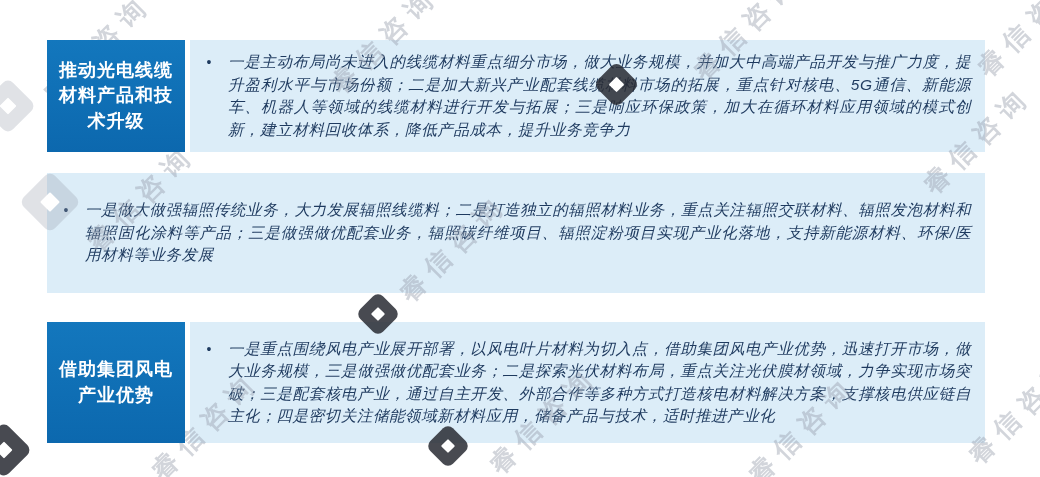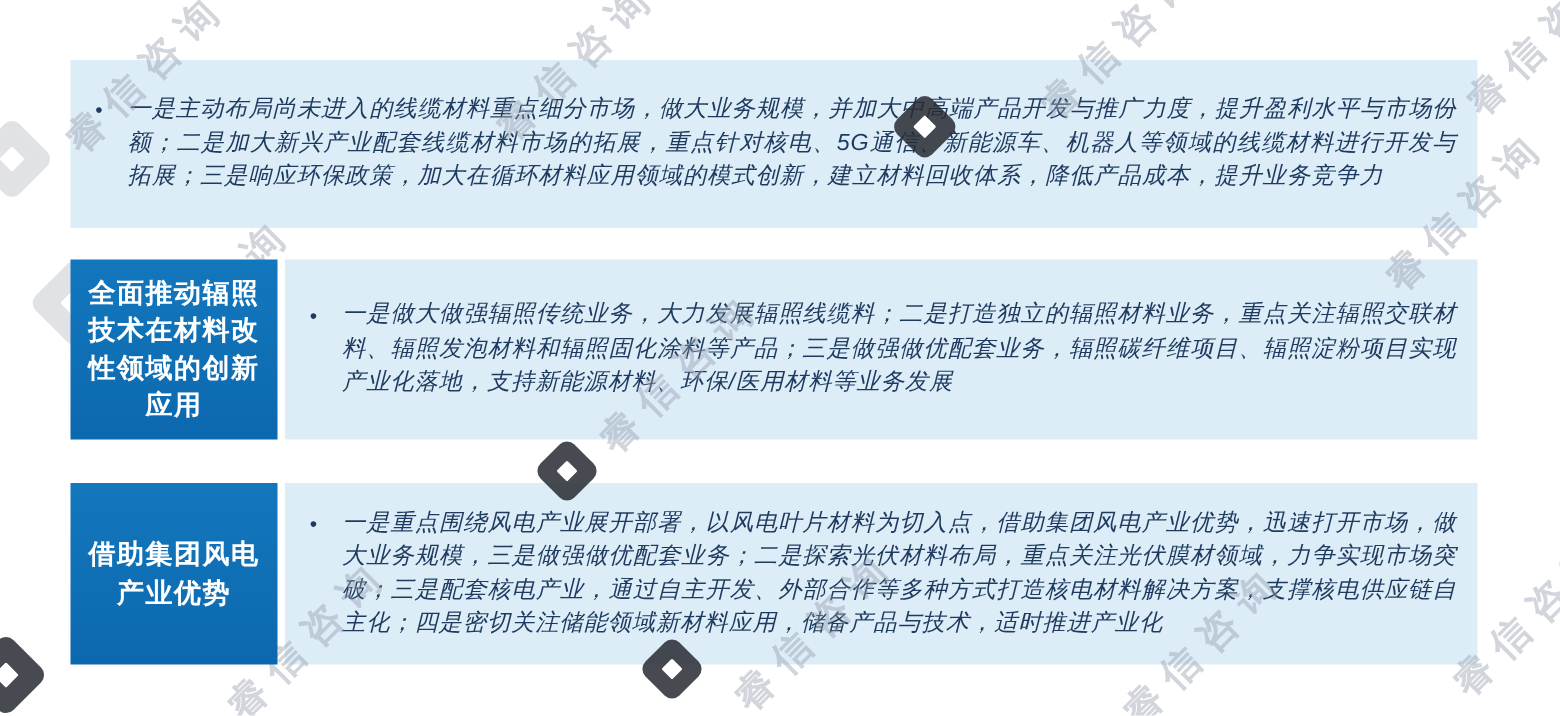--- a/index.html
+++ b/index.html
@@ -49,32 +49,32 @@
     display:flex;align-items:center;justify-content:center;
   }
   .wm-logo.dark{background:rgba(40,42,50,0.85);}
   .wm-logo.light{background:rgba(152,160,172,0.30);}
   .wm-logo .hole{width:32%;height:32%;background:#ffffff;border-radius:1px;}
 </style>
 </head>
 <body>
 
 <div class="row row-1">
+  <div class="hdr">
+    <span>推动光电线缆材料产品和技术升级</span>
+  </div>
   <div class="content">
     <div class="content-inner">
       <span class="bullet">•</span>
       <p class="body-text">一是主动布局尚未进入的线缆材料重点细分市场，做大业务规模，并加大中高端产品开发与推广力度，提升盈利水平与市场份额；二是加大新兴产业配套线缆材料市场的拓展，重点针对核电、5G通信、新能源车、机器人等领域的线缆材料进行开发与拓展；三是响应环保政策，加大在循环材料应用领域的模式创新，建立材料回收体系，降低产品成本，提升业务竞争力</p>
     </div>
   </div>
 </div>
 
 <div class="row row-2">
-  <div class="hdr">
-    <span>全面推动辐照技术在材料改性领域的创新应用</span>
-  </div>
   <div class="content">
     <div class="content-inner">
       <span class="bullet">•</span>
       <p class="body-text">一是做大做强辐照传统业务，大力发展辐照线缆料；二是打造独立的辐照材料业务，重点关注辐照交联材料、辐照发泡材料和辐照固化涂料等产品；三是做强做优配套业务，辐照碳纤维项目、辐照淀粉项目实现产业化落地，支持新能源材料、环保/医用材料等业务发展</p>
     </div>
   </div>
 </div>
 
 <div class="row row-3">
   <div class="hdr">

